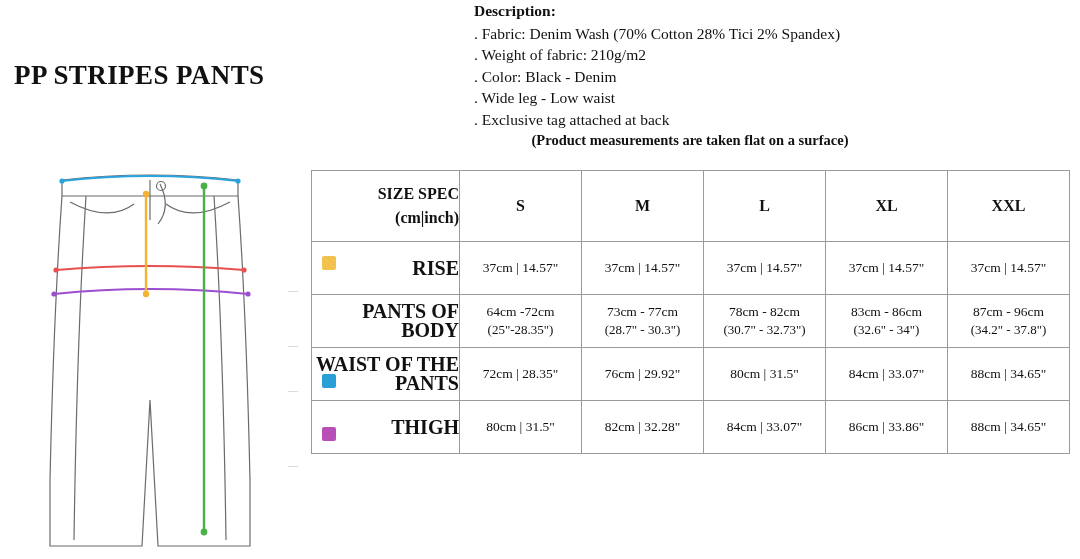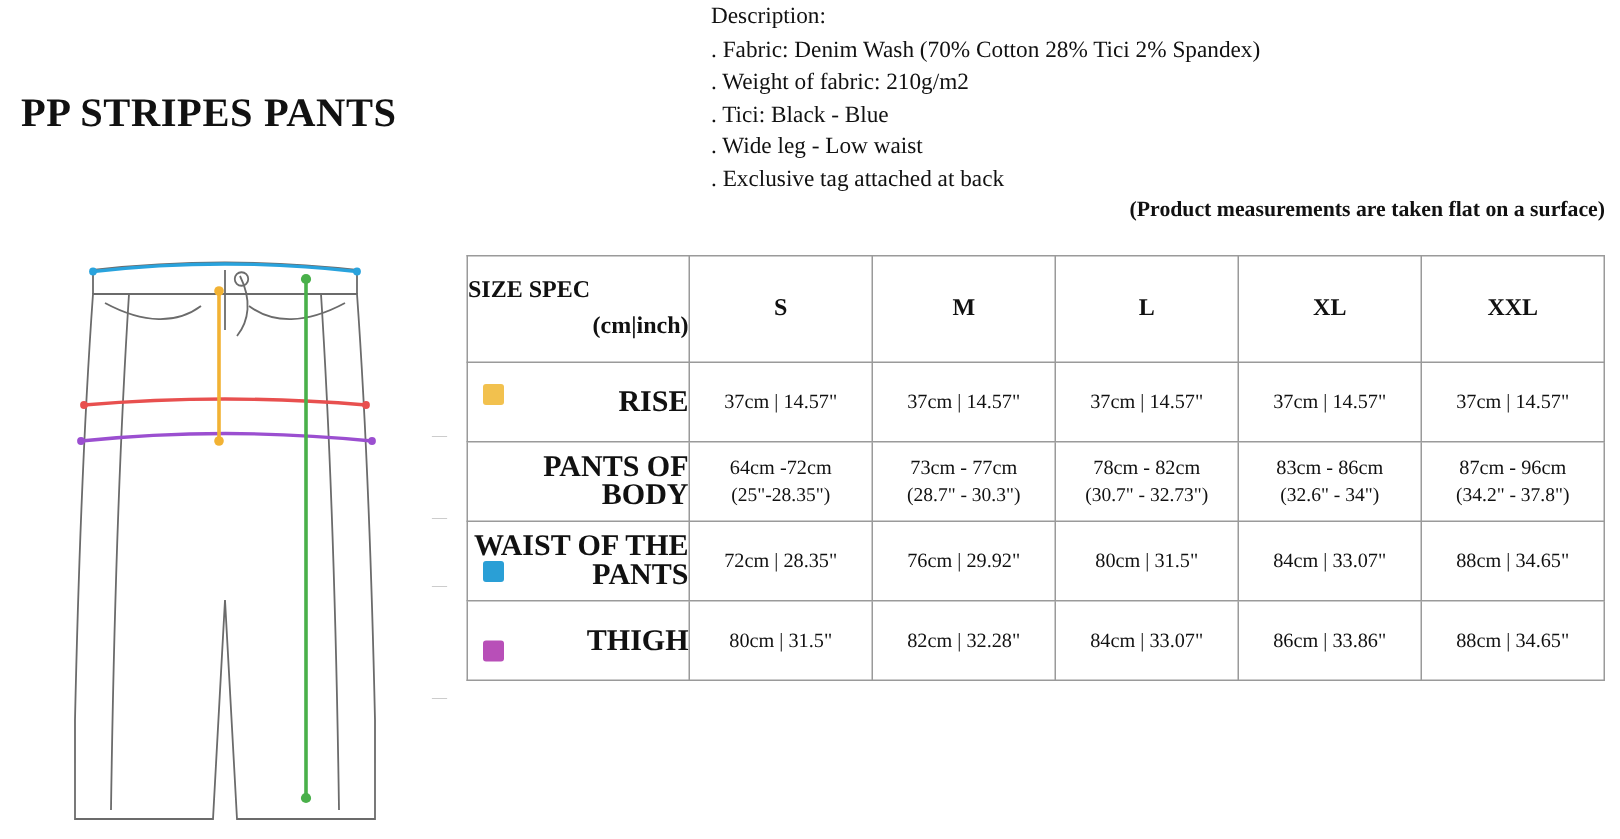--- a/index.html
+++ b/index.html
@@ -32,34 +32,34 @@
   
   .description {
     position: absolute;
     left: 474px;
     top: 0px;
     width: 520px;
     font-size: 15.5px;
     line-height: 21.5px;
   }
   .description .desc-head {
-    font-weight: normal;
+    font-weight: bold;
     margin-bottom: 1px;
   }
   .description .desc-line {
     white-space: nowrap;
   }
 
   
   .table-notes {
     position: absolute;
     left: 310px;
     top: 131px;
     width: 760px;
-    text-align: right;
+    text-align: center;
     font-size: 14.5px;
     font-weight: bold;
     line-height: 19px;
   }
 
   
   .size-table {
     position: absolute;
     left: 311px;
     top: 170px;
@@ -75,21 +75,21 @@
   .size-table .col-label { width: 148px; }
   .size-table .col-size  { width: 122px; }
 
   .hdr-spec {
     text-align: right;
     padding: 6px 18px 8px 8px;
     font-size: 16px;
     font-weight: bold;
     line-height: 24px;
   }
-  .hdr-spec .spec-line1 { display: block; text-align: left; }
+  .hdr-spec .spec-line1 { display: block; text-align: right; }
   .hdr-spec .spec-line2 { display: block; }
   .hdr-size {
     text-align: center;
     font-size: 16px;
     font-weight: bold;
     height: 70px;
   }
 
   .row-label {
     position: relative;
@@ -137,21 +137,21 @@
 </style>
 </head>
 <body>
 
 <div class="product-title">PP STRIPES PANTS</div>
 
 <div class="description">
   <div class="desc-head">Description:</div>
   <div class="desc-line">. Fabric: Denim Wash (70% Cotton 28% Tici 2% Spandex)</div>
   <div class="desc-line">. Weight of fabric: 210g/m2</div>
-  <div class="desc-line">. Tici: Black - Blue</div>
+  <div class="desc-line">. Color: Black - Denim</div>
   <div class="desc-line">. Wide leg - Low waist</div>
   <div class="desc-line">. Exclusive tag attached at back</div>
 </div>
 
 <div class="table-notes">
   <div>(Product measurements are taken flat on a surface)</div>
 </div>
 
 <div class="sketch">
   <svg width="300" height="409" viewBox="0 0 300 409" xmlns="http://www.w3.org/2000/svg">

